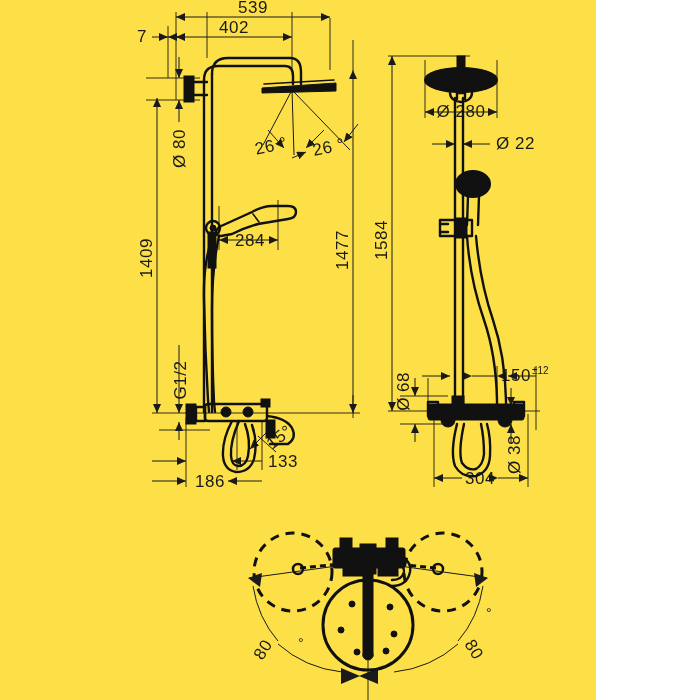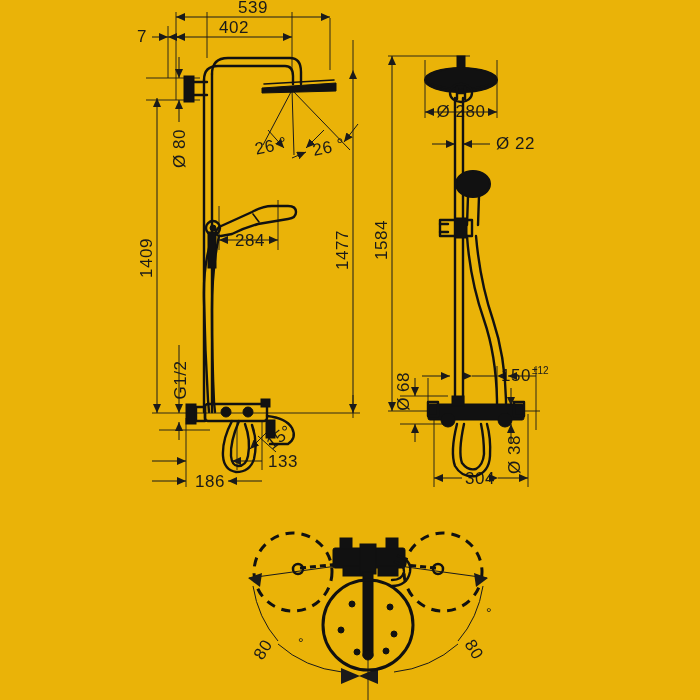--- a/index.html
+++ b/index.html
@@ -2,23 +2,23 @@
 <html><head>
 <meta charset="utf-8">
 <style>
   html, body {
     margin: 0;
     padding: 0;
     background: #ffffff;
   }
   #canvas {
     position: relative;
-    width: 700px;
+    width: 596px;
     height: 700px;
-    background: #eab308;
+    background: #fde047;
     font-family: "Liberation Sans", sans-serif;
     overflow: hidden;
   }
   #drawing {
     position: absolute;
     left: 0;
     top: 0;
     width: 700px;
     height: 700px;
   }

